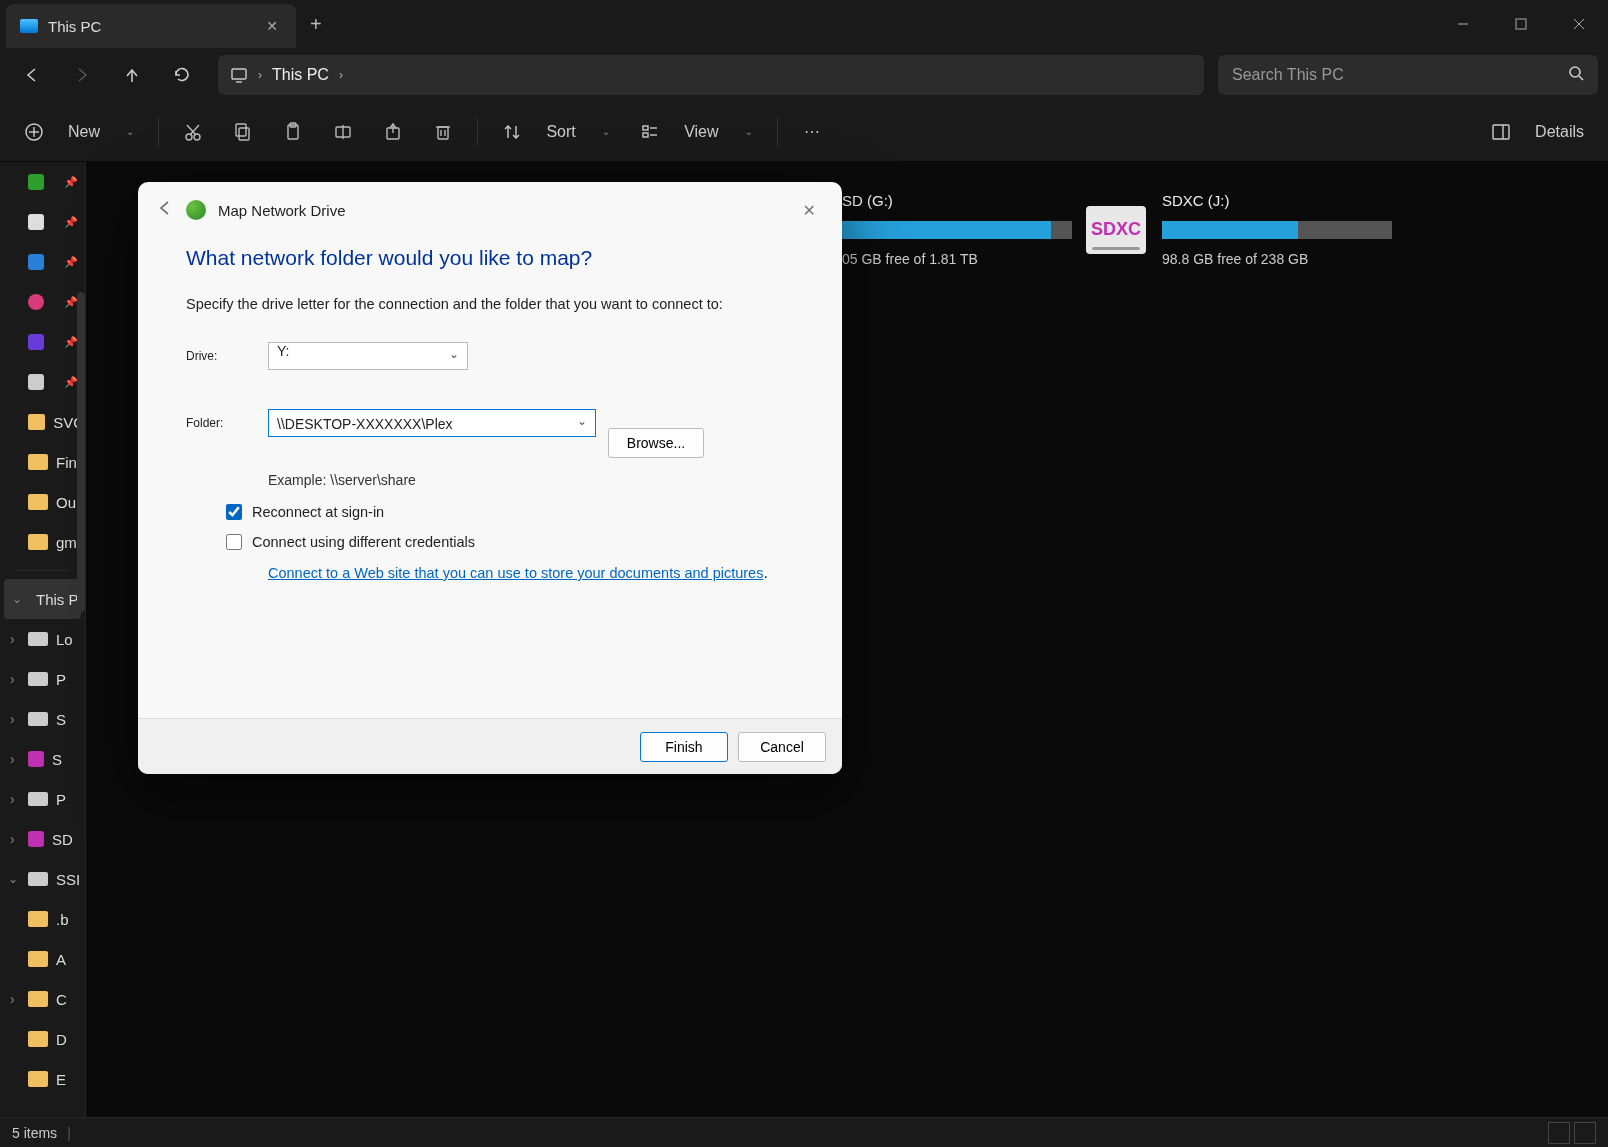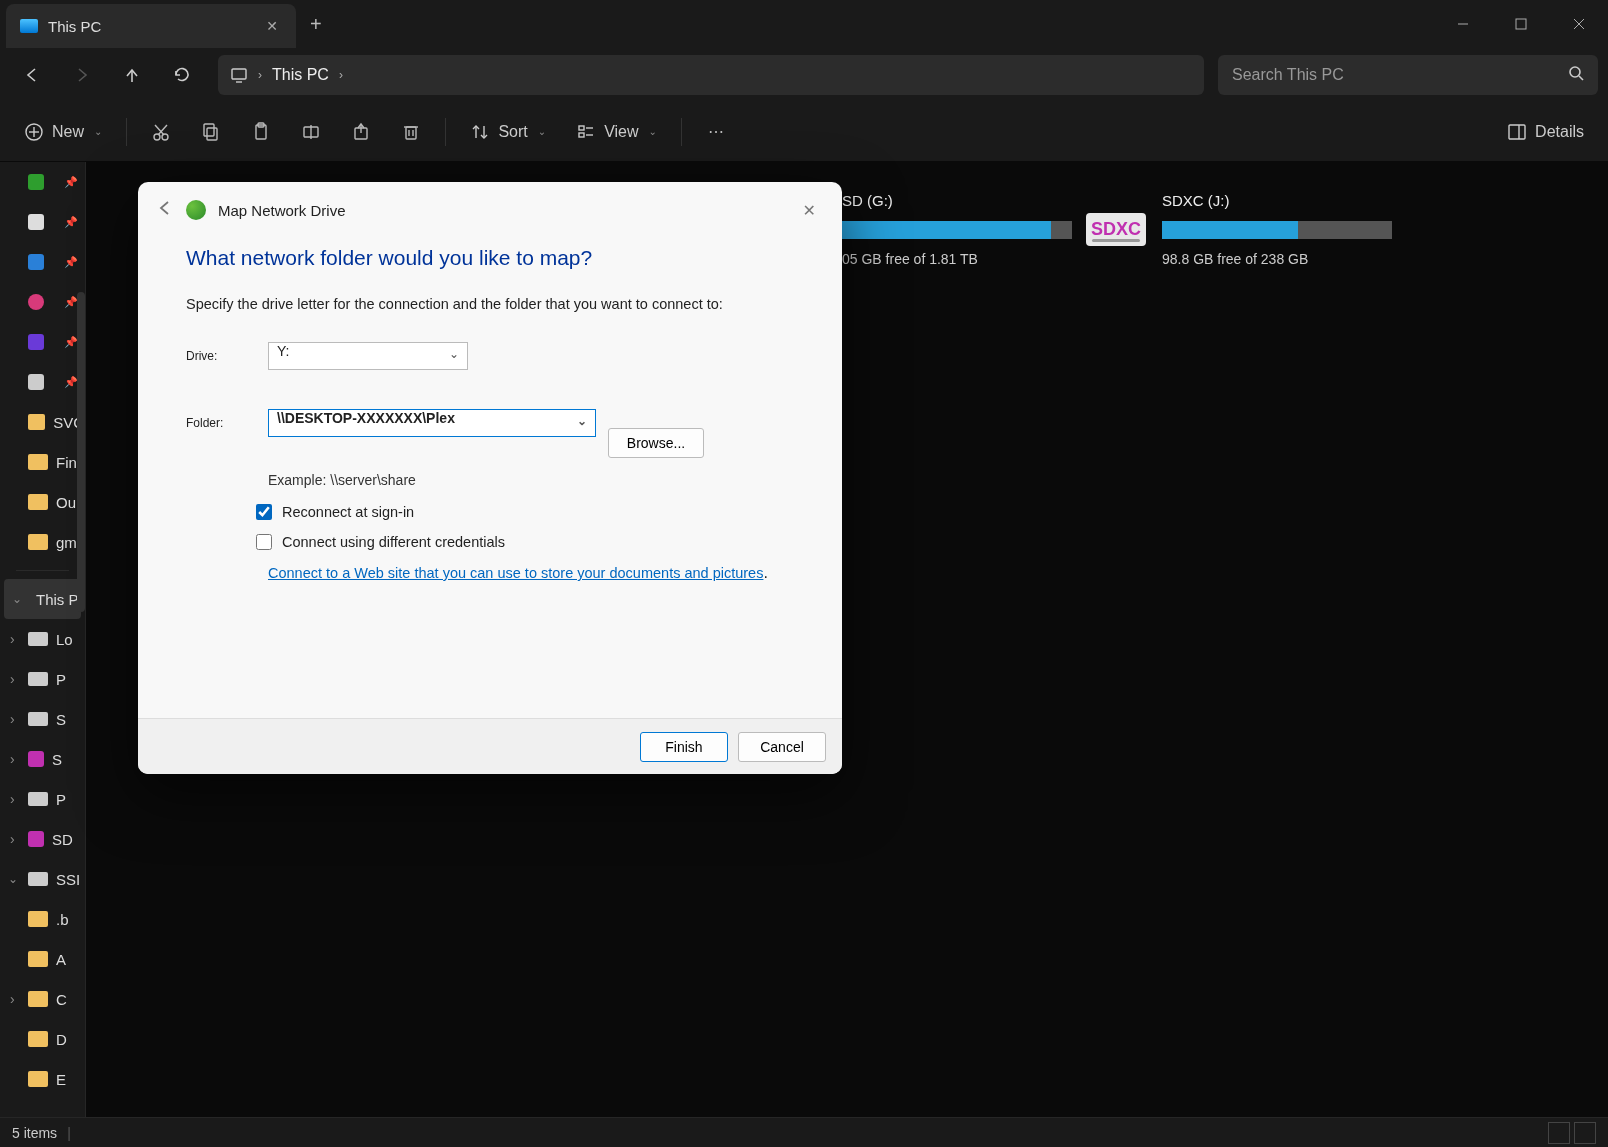--- a/index.html
+++ b/index.html
@@ -24,21 +24,21 @@
 .address { flex: 1; height: 40px; background: #2c2c2c; border-radius: 6px; display: flex; align-items: center; padding: 0 12px; gap: 10px; margin: 0 8px; }
 .address-text { font-size: 16px; color: #eee; }
 .chevron { color: #aaa; font-size: 12px; }
 .search { width: 380px; height: 40px; background: #2c2c2c; border-radius: 6px; display: flex; align-items: center; padding: 0 14px; }
 .search input { flex: 1; background: none; border: none; color: #fff; font-size: 16px; outline: none; }
 .search input::placeholder { color: #999; }
 .search-icon { color: #ccc; }
 
 
 .toolbar { height: 60px; display: flex; align-items: center; gap: 6px; padding: 0 12px; background: #1a1a1a; border-bottom: 1px solid #0a0a0a; }
-.tb-btn { height: 42px; padding: 0 12px; display: flex; align-items: center; gap: 8px; border-radius: 6px; color: #ccc; font-size: 16px; }
+.tb-btn { height: 42px; padding: 0 12px; display: flex; align-items: center; gap: 24px; border-radius: 6px; color: #ccc; font-size: 16px; }
 .tb-btn svg, .tb-btn .glyph { width: 20px; height: 20px; display: flex; align-items: center; justify-content: center; }
 .tb-icon { color: #bbb; }
 .tb-sep { width: 1px; height: 28px; background: #333; margin: 0 6px; }
 .tb-right { margin-left: auto; display: flex; align-items: center; gap: 10px; }
 .tb-chevron { font-size: 10px; color: #888; margin-left: 2px; }
 
 
 .body { display: flex; height: calc(100% - 48px - 54px - 60px - 30px); }
 .sidebar { width: 86px; background: #1a1a1a; overflow: hidden; border-right: 1px solid #262626; position: relative; }
 .side-item { height: 40px; display: flex; align-items: center; padding-left: 28px; gap: 8px; font-size: 15px; color: #ddd; white-space: nowrap; position: relative;}
@@ -49,21 +49,21 @@
 .side-item .pc-icn { width: 20px; height: 16px; background: linear-gradient(#4cc2ff,#0078d4); border-radius: 2px; display:inline-block;}
 .side-item.selected { background: #333; border-radius: 4px; margin: 0 4px; padding-left:24px;}
 .side-item .pin { color: #888; font-size: 11px; position:absolute; left:64px;}
 .side-item .quick { width:16px; height:16px; display:inline-block; border-radius:3px;}
 .side-separator { height:1px; background:#2a2a2a; margin:8px 16px;}
 .side-scroll { position:absolute; right:0; top:130px; width:8px; height:320px; background:#333; border-radius:4px;}
 
 
 .content { flex: 1; padding: 20px; position: relative; }
 .drive-item { position: absolute; display: flex; align-items: center; gap: 16px; }
-.drive-icon { width: 60px; height: 33px; background: #e8e8e8; border-radius: 4px; position: relative; display:flex; align-items:center; justify-content:center; color:#c030b0; font-weight:bold; font-size:18px;}
+.drive-icon { width: 60px; height: 48px; background: #e8e8e8; border-radius: 4px; position: relative; display:flex; align-items:center; justify-content:center; color:#c030b0; font-weight:bold; font-size:18px;}
 .drive-icon::after{content:""; position:absolute; bottom:4px; left:6px; right:6px; height:3px; background:#999; border-radius:2px;}
 .drive-info { display: flex; flex-direction: column; gap: 12px; }
 .drive-name { font-size: 15px; color: #eee; }
 .drive-bar { width: 230px; height: 18px; background: #555; border-radius: 0; overflow:hidden;}
 .drive-fill { height: 100%; background: #26a0da; }
 .drive-free { font-size: 14px; color: #ccc; }
 
 
 .status { position: absolute; bottom: 0; left: 0; right: 0; height: 30px; background: #1a1a1a; display: flex; align-items: center; padding: 0 12px; font-size: 14px; color: #ccc; border-top:1px solid #262626;}
 .status-right { margin-left:auto; display:flex; gap:4px;}
@@ -77,25 +77,25 @@
 .dlg-globe { width: 20px; height: 20px; border-radius:50%; background: radial-gradient(circle at 30% 30%, #6bc13e, #2a8a2a);}
 .dlg-title { font-size: 15px; color: #222; }
 .dlg-close { margin-left: auto; color: #777; font-size:16px; padding:4px 8px;}
 .dlg-body { padding: 8px 48px 20px 48px; flex:1;}
 .dlg-h1 { font-size: 21px; color: #003399; font-weight: 400; margin-bottom: 26px; }
 .dlg-sub { font-size: 14.5px; color: #222; margin-bottom: 30px; }
 .dlg-row { display: flex; align-items: center; margin-bottom: 18px; }
 .dlg-label { width: 82px; font-size: 12px; color: #222; }
 .dlg-select { width: 200px; height: 28px; border: 1px solid #bbb; background:#fff; font-size:14px; padding:0 8px; position:relative;}
 .dlg-select::after{content:"⌄"; position:absolute; right:8px; top:4px; color:#555; font-size:12px;}
-.dlg-combo { width: 328px; height: 28px; border: 1.5px solid #0078d4; background:#fff; font-size:14px; padding:0 8px; position:relative;font-weight:bold;}
+.dlg-combo { width: 328px; height: 28px; border: 1.5px solid #0078d4; background:#fff; font-size:14px; padding:6px 8px; position:relative;}
 .dlg-combo::after{content:"⌄"; position:absolute; right:8px; top:4px; color:#555; font-size:12px;}
 .dlg-browse { width: 96px; height: 30px; border:1px solid #bbb; background:#fdfdfd; font-size:14px; margin-left:12px; border-radius:3px;margin-top:40px;}
 .dlg-example { font-size: 14px; color: #333; margin-left: 82px; margin-bottom: 16px; margin-top:-4px;}
-.dlg-check { display: flex; align-items: flex-end; gap: 10px; margin-left: 70px; margin-bottom: 14px; font-size:14.5px;}
+.dlg-check { display: flex; align-items: flex-end; gap: 10px; margin-left: 40px; margin-bottom: 14px; font-size:14.5px;}
 .dlg-check input[type=checkbox]{ width:16px; height:16px; accent-color:#0067c0;}
 .dlg-link { color: #0067c0; text-decoration: underline; font-size:14.5px; margin-left:82px; display:inline;}
 .dlg-footer { height: 56px; background: #f0f0f0; border-top:1px solid #ddd; display:flex; align-items:center; justify-content:flex-end; gap:10px; padding:0 16px;}
 .dlg-btn { width: 88px; height: 30px; font-size:14px; border-radius:3px;}
 .dlg-btn.primary { border:1.5px solid #0078d4; background:#fdfdfd;}
 .dlg-btn.secondary { border:1px solid #bbb; background:#fdfdfd;}
 </style>
 </head>
 <body>
 

